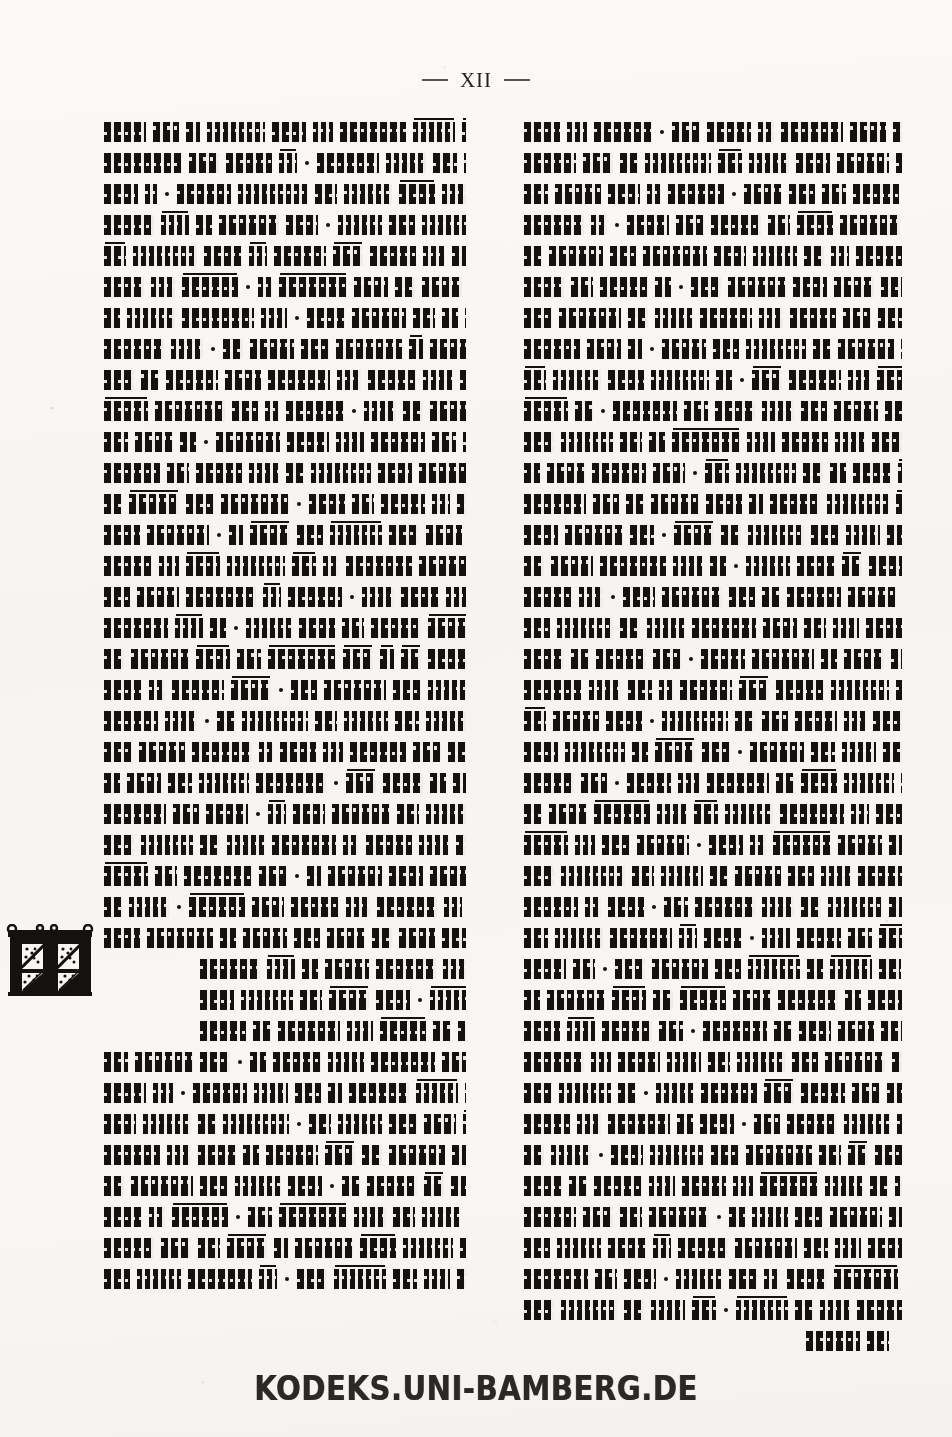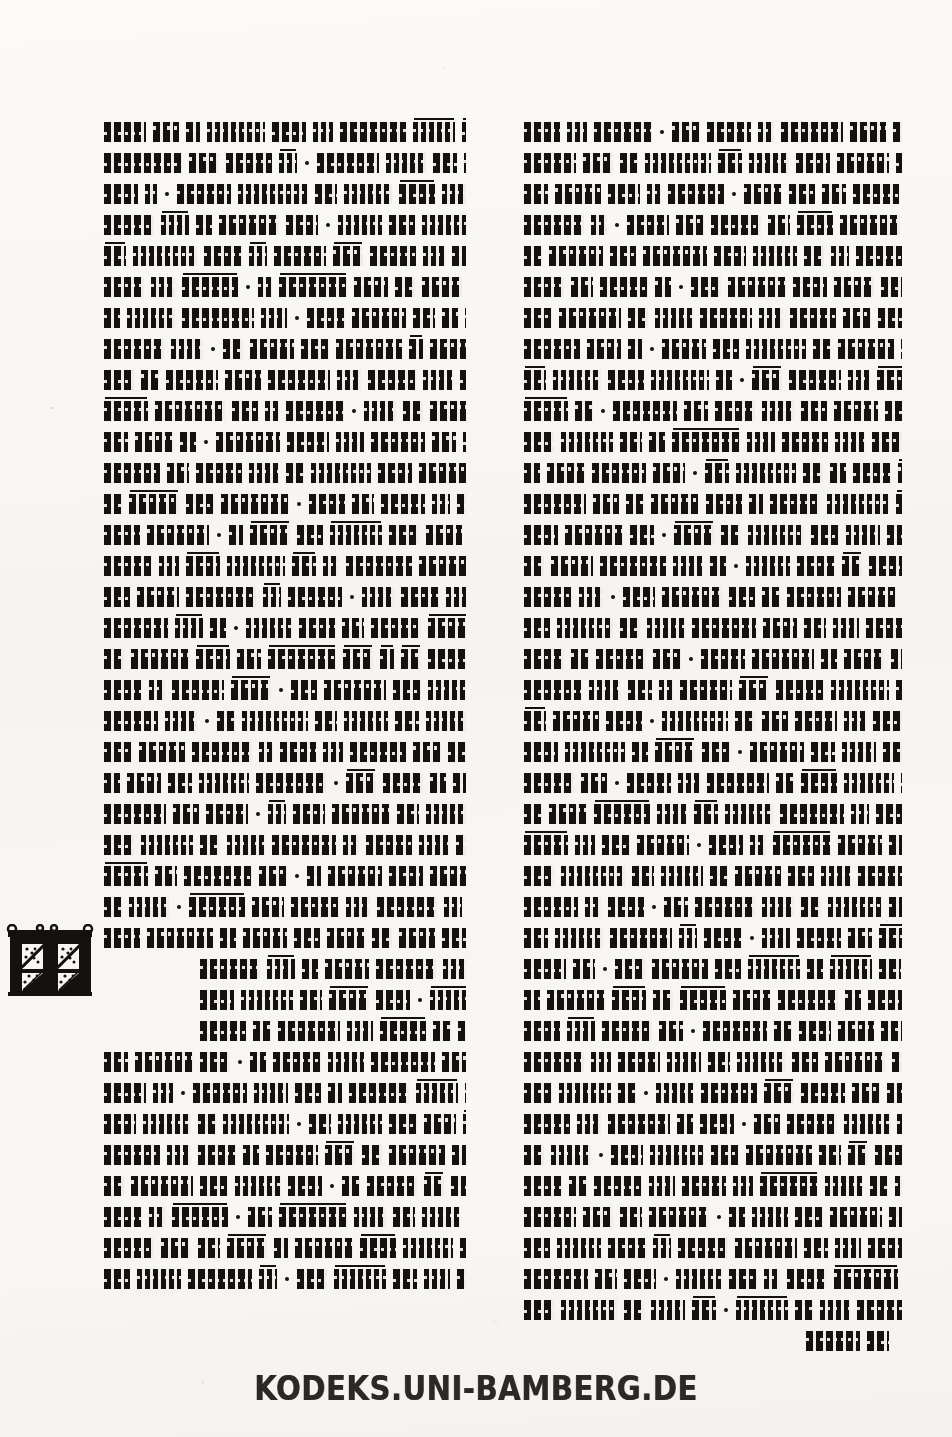--- a/index.html
+++ b/index.html
@@ -193,20 +193,23 @@
     text-shadow: 0.5px 0 0 rgba(43,41,38,.55), -0.5px 0 0 rgba(43,41,38,.35);
   }
 </style>
 </head>
 <body>
 
 <div class="page">
 
   <div class="grain"></div>
 
+  <div class="folio-header">
+    <span class="rule"></span><span class="folio-num">XII</span><span class="rule"></span>
+  </div>
 
   <div class="text-block">
     <div class="column col-left" id="colLeft">
         <div class="ms-line">
           <span class="glyphs" style="left: 0px;"><span class="wd t3" style="width: 42px;"></span><span class="wd t2" style="width: 26px;"></span><span class="wd" style="width: 14px;"></span><span class="wd t4" style="width: 58px;"></span><span class="wd t3" style="width: 34px;"></span><span class="wd t4" style="width: 20px;"></span><span class="wd" style="width: 66px;"></span><span class="wd t4 titlo" style="width: 42px;"><i></i></span><span class="wd t3 titlo" style="width: 26px;"><i></i></span></span>
         </div>
         <div class="ms-line">
           <span class="glyphs" style="left: 0px;"><span class="wd t3" style="width: 78px;"></span><span class="wd t2" style="width: 30px;"></span><span class="wd" style="width: 46px;"></span><span class="wd t4 titlo" style="width: 18px;"><i></i></span><span class="pt"></span><span class="wd t3" style="width: 62px;"></span><span class="wd t4" style="width: 40px;"></span><span class="wd t3" style="width: 24px;"></span><span class="wd t4" style="width: 78px;"></span></span>
         </div>
         <div class="ms-line">

